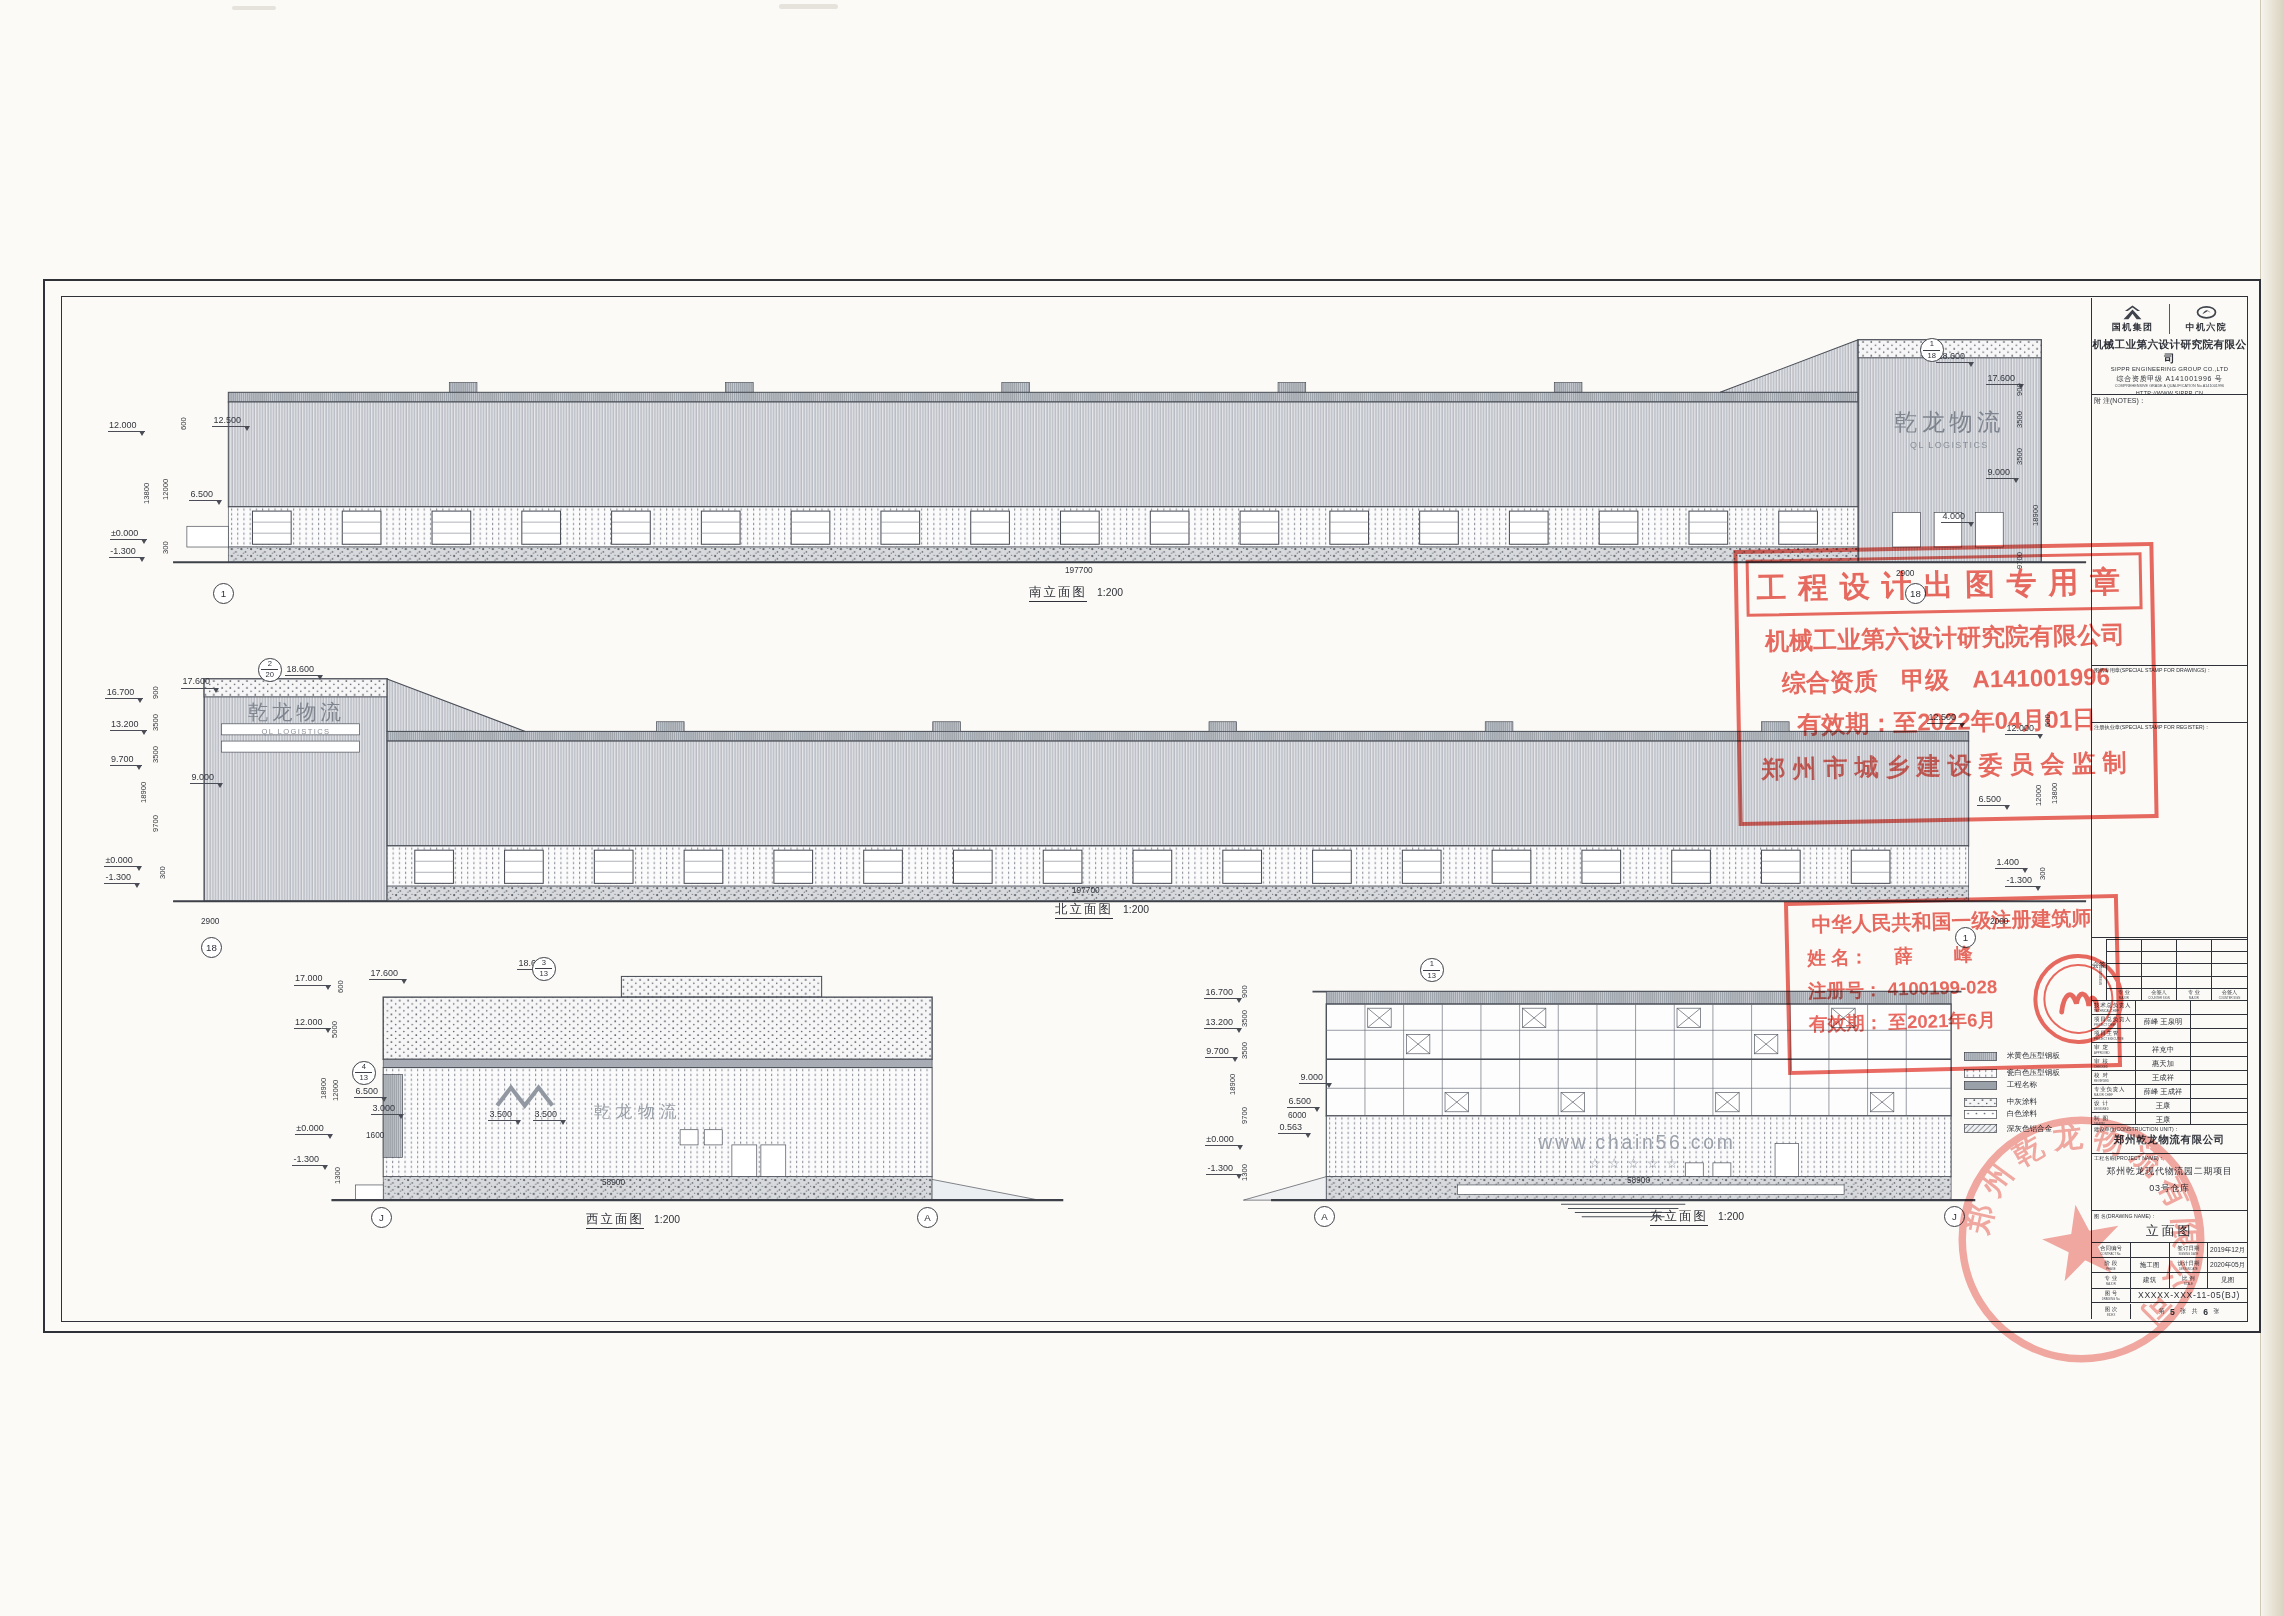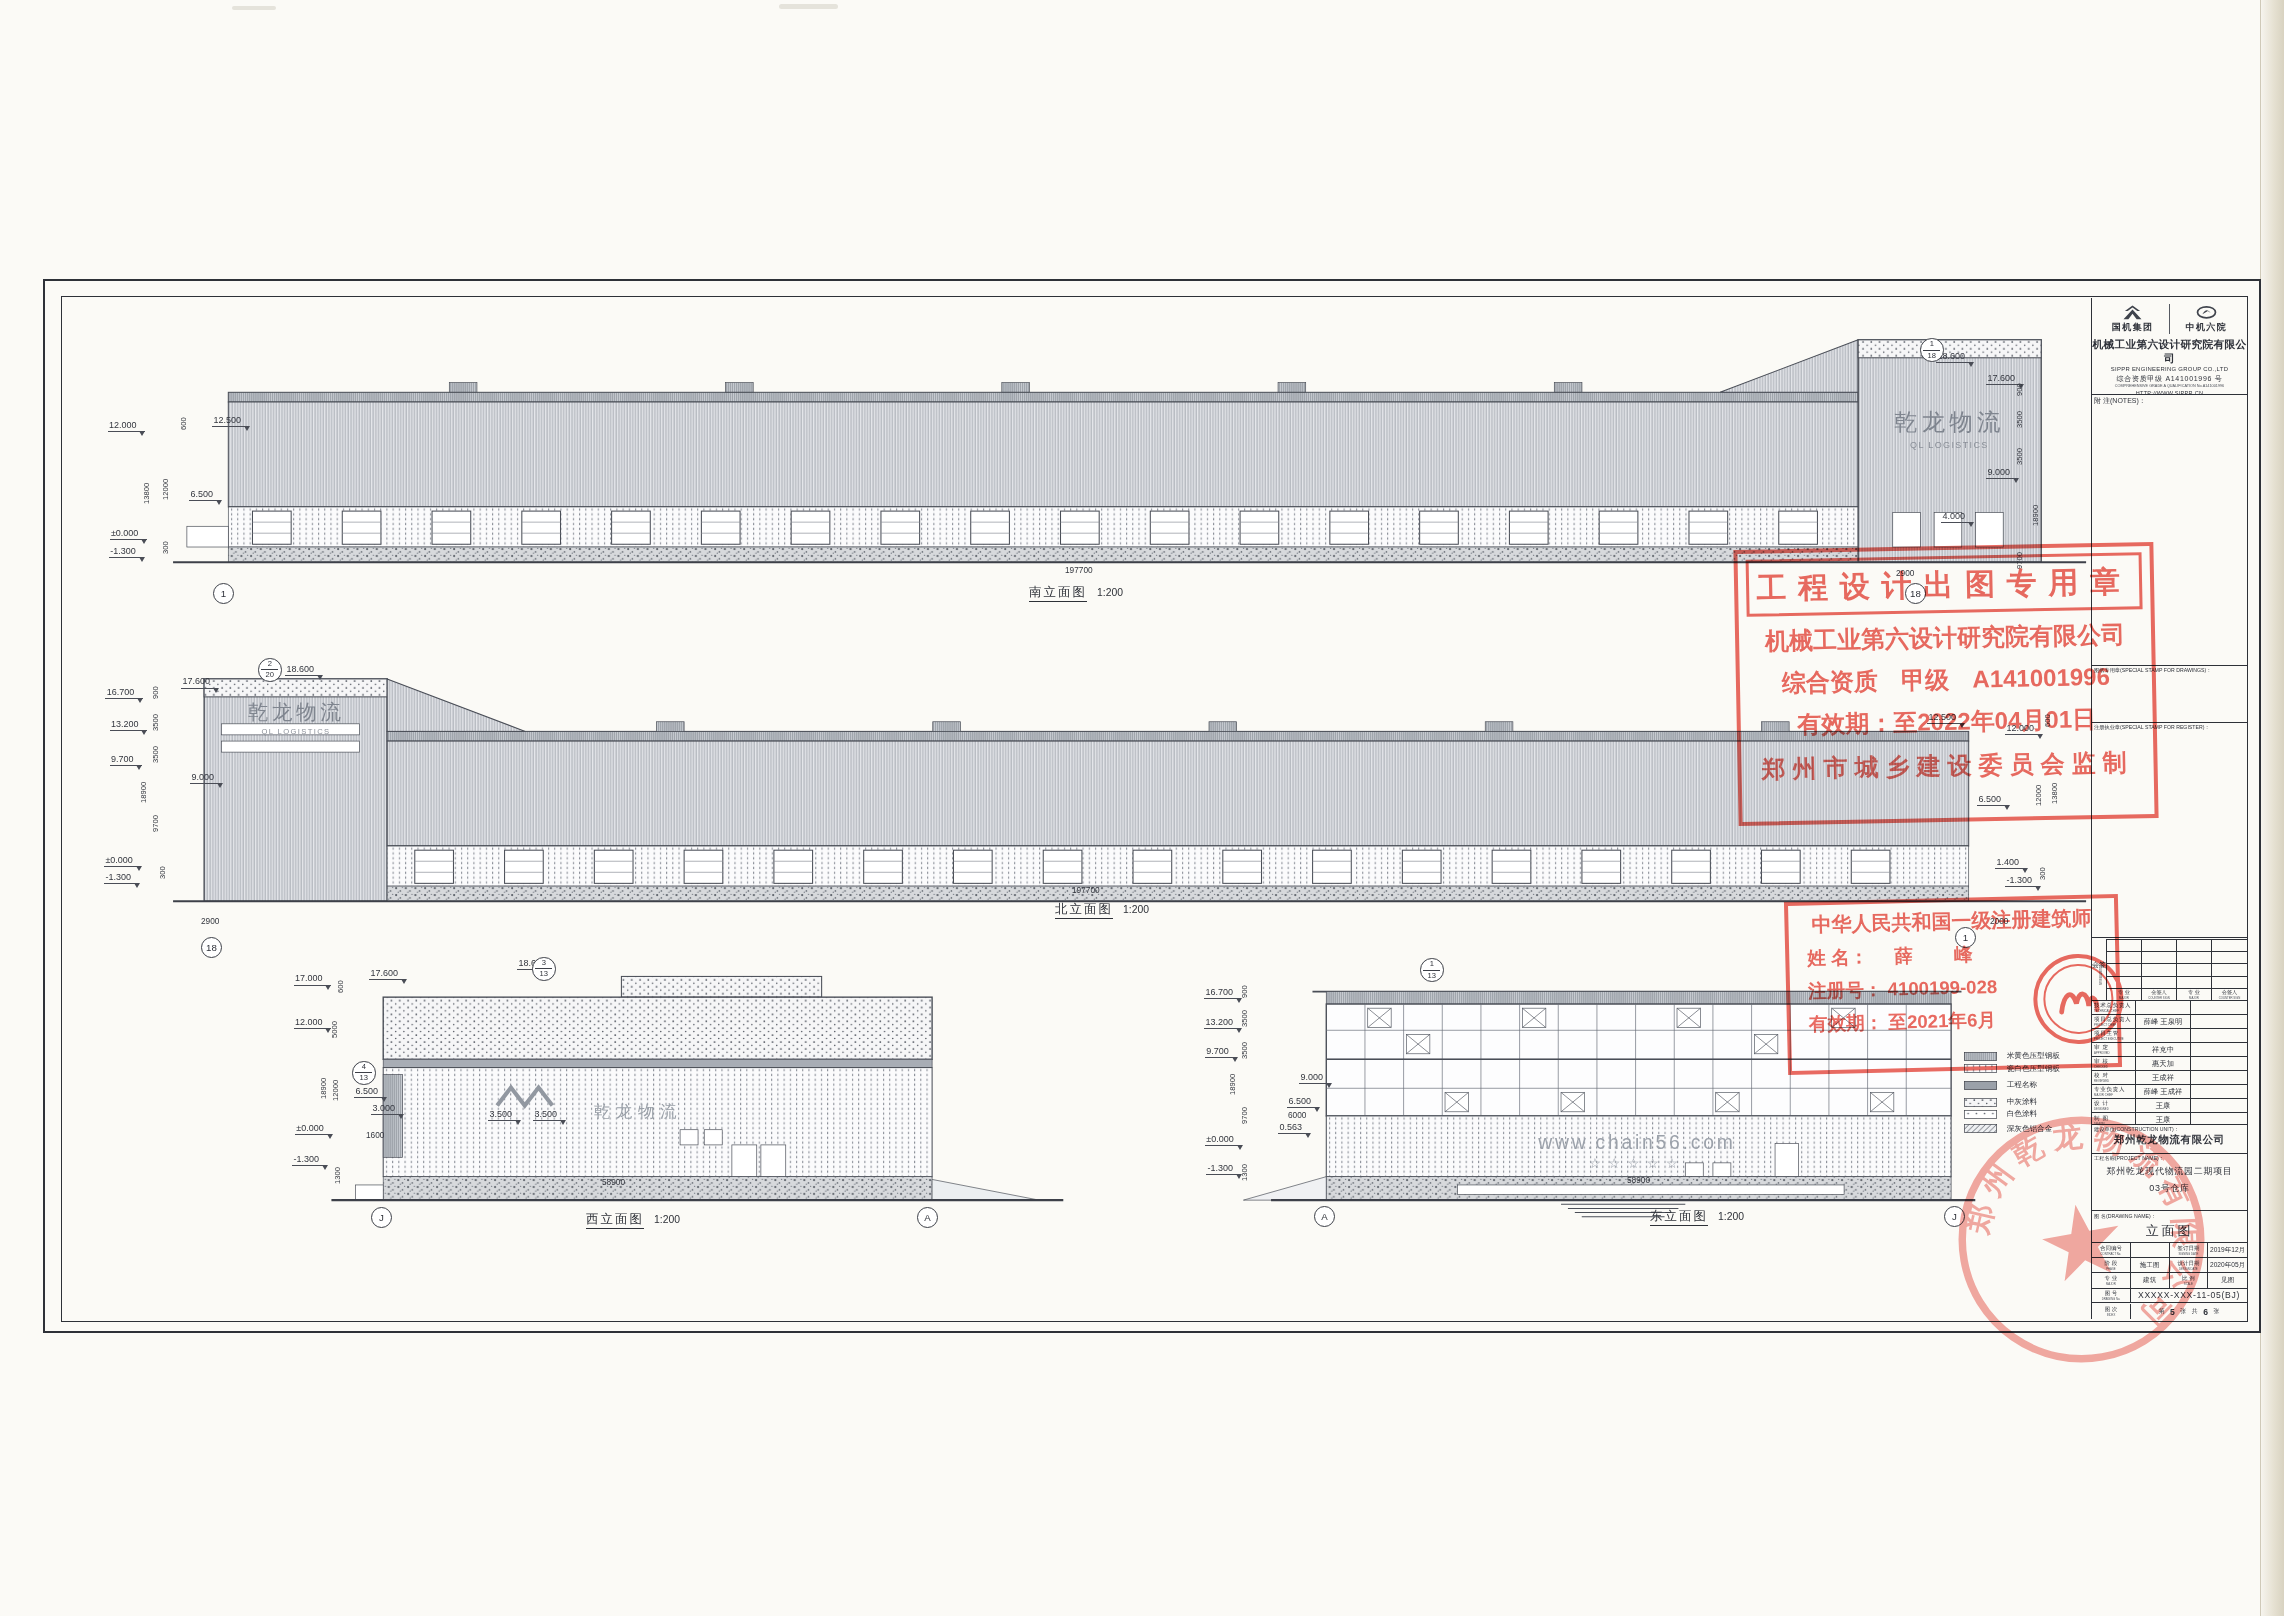--- a/index.html
+++ b/index.html
@@ -430,21 +430,21 @@
   </div>
 
   
   <div style="position:absolute;left:1964px;top:1049px;width:180px">
     <div style="display:flex;align-items:center;height:14.5px">
       <svg width="33" height="9" viewBox="0 0 48 13">
           <rect width="47" height="12" x=".5" y=".5" fill="url(#pvd)" stroke="#3c3f47"></rect>
         </svg>
       <span style="font-size:7.6px;margin-left:9.7px">米黄色压型钢板</span>
     </div>
-    <div style="display:flex;align-items:flex-start;height:14.5px">
+    <div style="display:flex;align-items:flex-end;height:14.5px">
       <svg width="33" height="9" viewBox="0 0 48 13">
           <rect width="47" height="12" x=".5" y=".5" fill="url(#pd)" stroke="#3c3f47"></rect>
         </svg>
       <span style="font-size:7.6px;margin-left:9.7px">瓷白色压型钢板</span>
     </div>
     <div style="display:flex;align-items:center;height:14.5px">
       <svg width="33" height="9" viewBox="0 0 48 13">
           <rect width="47" height="12" x=".5" y=".5" fill="#9ba1a9" stroke="#3c3f47"></rect>
         </svg>
       <span style="font-size:7.6px;margin-left:9.7px">工程名称</span>

